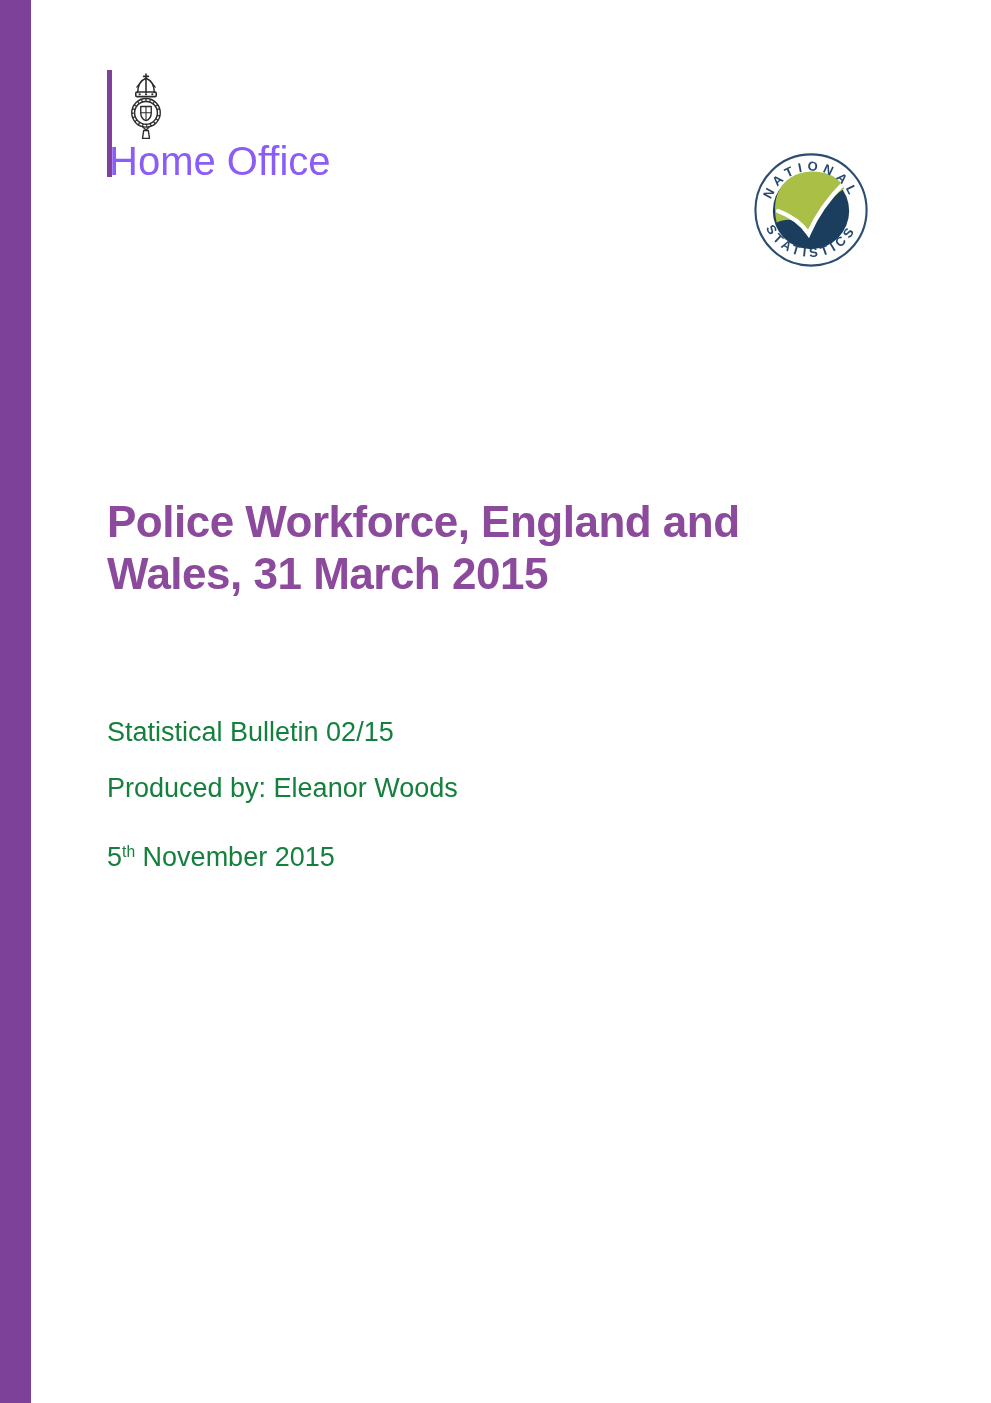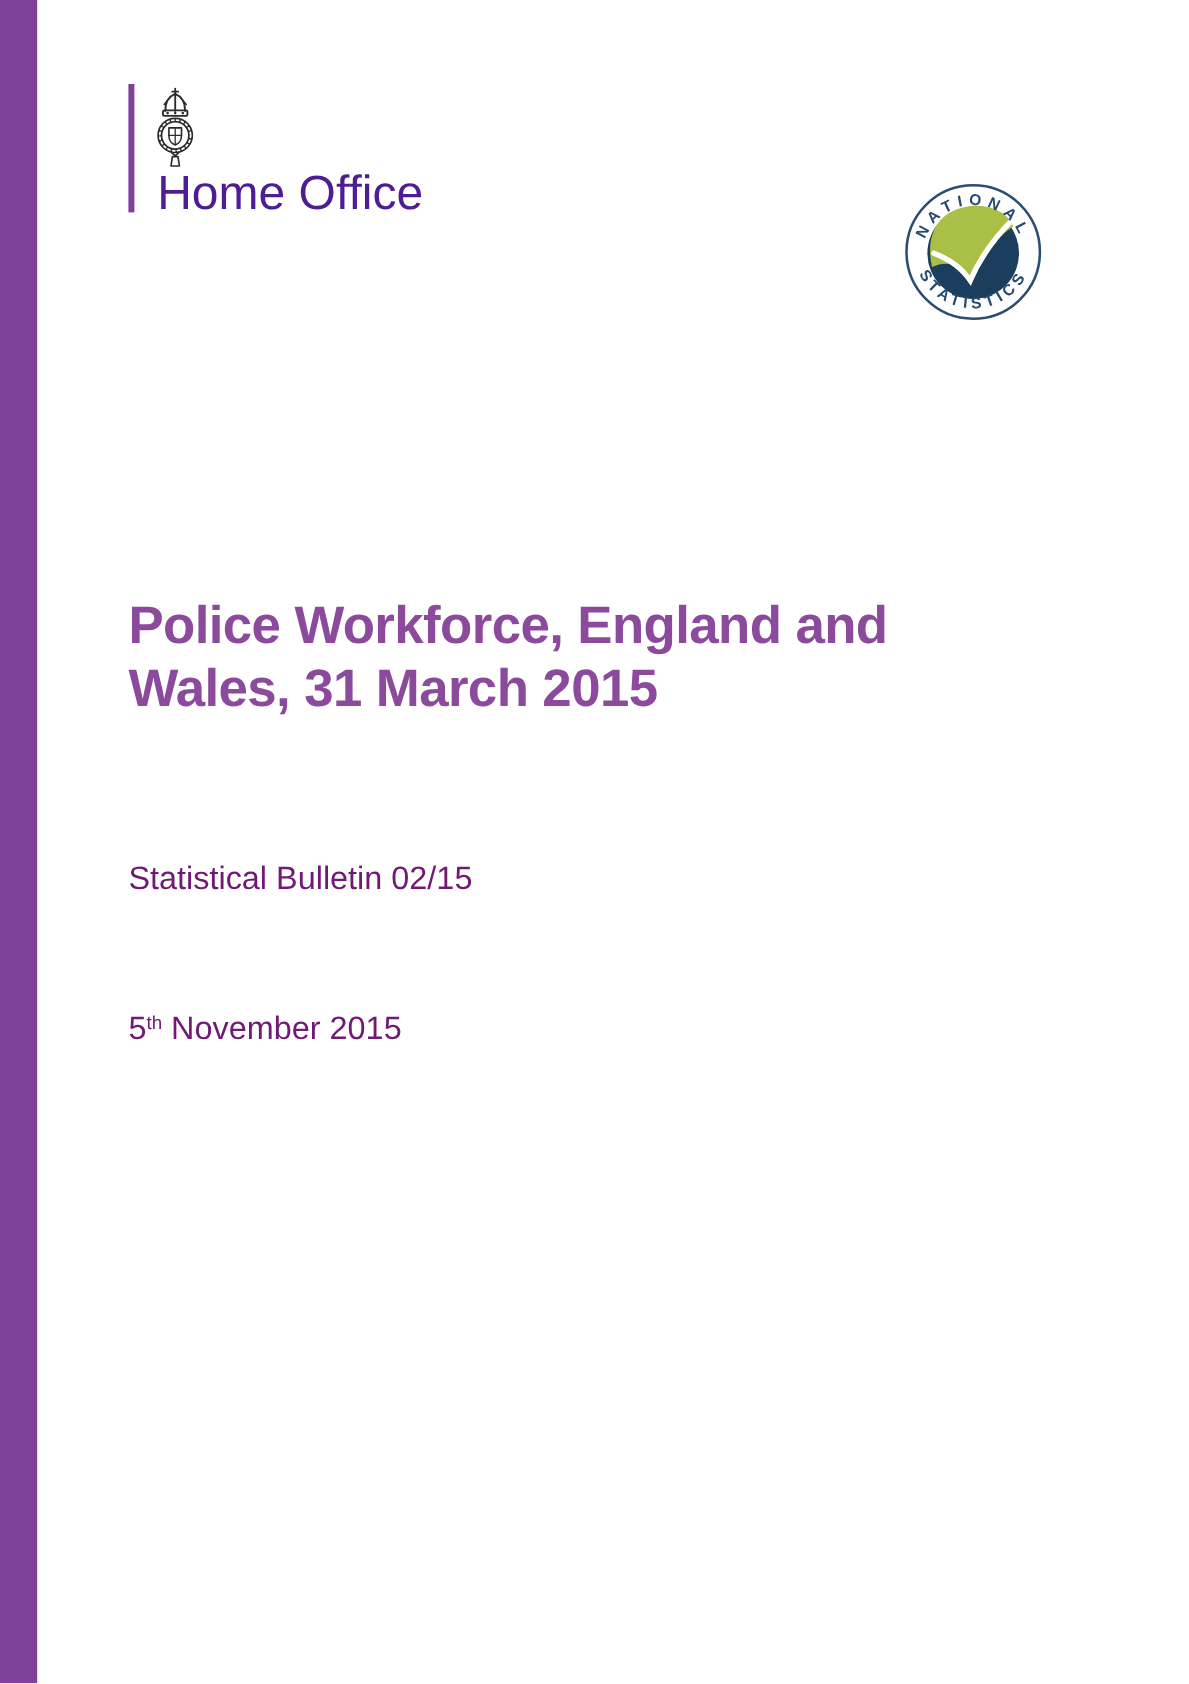--- a/index.html
+++ b/index.html
@@ -14,24 +14,24 @@
   .accent-bar{
     position:absolute;left:0;top:0;
     width:31px;height:1403px;
     background:#7d4199;
   }
   
   .ho-logo{position:absolute;left:107px;top:70px;width:300px;height:120px;}
   .ho-rule{position:absolute;left:0;top:0;width:5px;height:107px;background:#7d4199;}
   .ho-crest{position:absolute;left:19px;top:2px;}
   .ho-name{
-    position:absolute;left:24px;top:71px;
+    position:absolute;left:2px;top:71px;
     font-size:40px;line-height:40px;
     letter-spacing:0px;
-    color:#4c1d95;
+    color:#8b5cf6;
     white-space:nowrap;
   }
   
   .ns-logo{position:absolute;left:753px;top:152px;}
   .ns-arc-text{
     font-family:"Liberation Sans",sans-serif;
     font-weight:bold;
     fill:#27496e;
   }
   
@@ -41,21 +41,21 @@
     font-size:44px;line-height:52px;
     font-weight:bold;
     letter-spacing:-0.5px;
     color:#8c4a9c;
   }
   
   .meta-line{
     position:absolute;left:107px;
     margin:0;
     font-size:27px;line-height:32px;
-    color:#701a75;
+    color:#15803d;
     white-space:nowrap;
   }
   .bulletin{top:716px;}
   .produced{top:772px;}
   .pubdate{top:841px;}
   .pubdate sup{
     font-size:0.58em;
     vertical-align:0.55em;
     line-height:0;
     text-align:center;
@@ -116,16 +116,17 @@
     </text>
   </svg>
 
   <h1 class="title">
     <span>Police Workforce, England and</span><br>
     <span>Wales, 31 March 2015</span>
   </h1>
 
   <p class="meta-line bulletin">Statistical Bulletin 02/15</p>
 
+  <p class="meta-line produced">Produced by: Eleanor Woods</p>
 
   <p class="meta-line pubdate"><span>5</span><sup>th</sup><span> November 2015</span></p>
 
 </div>
 
 </body></html>

